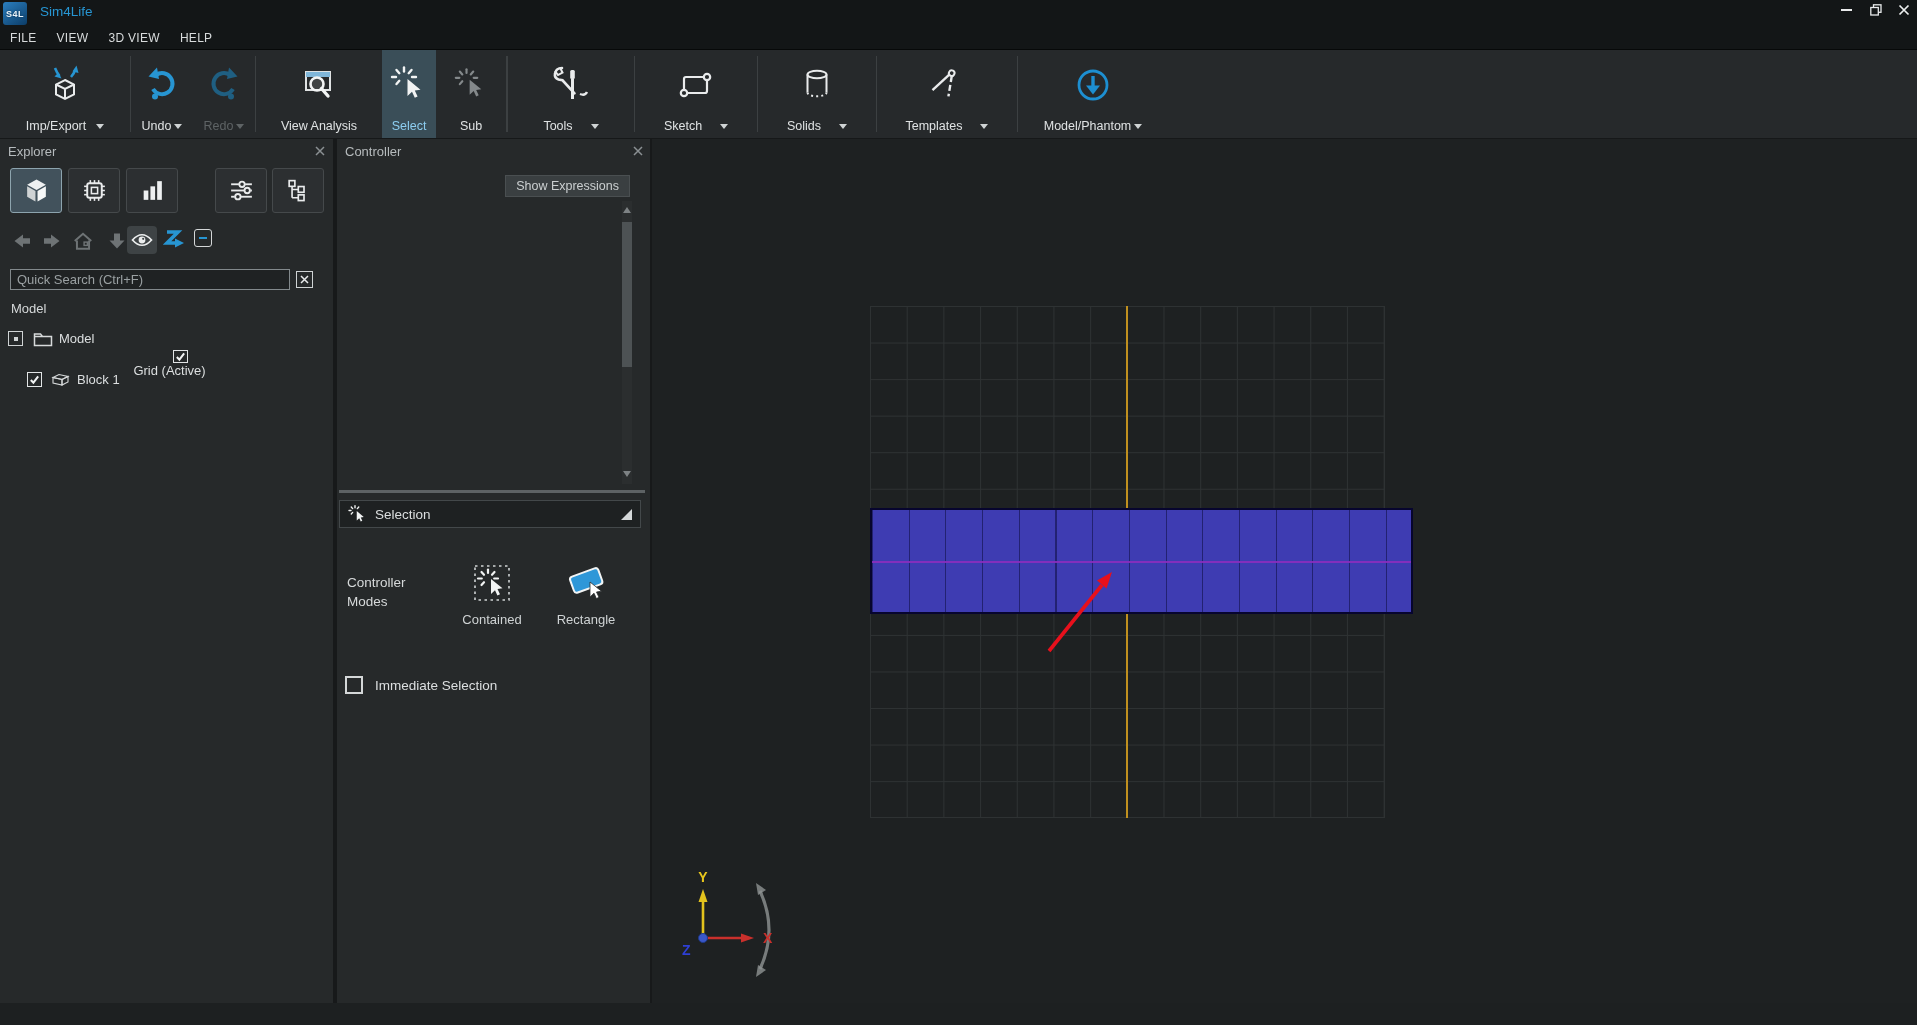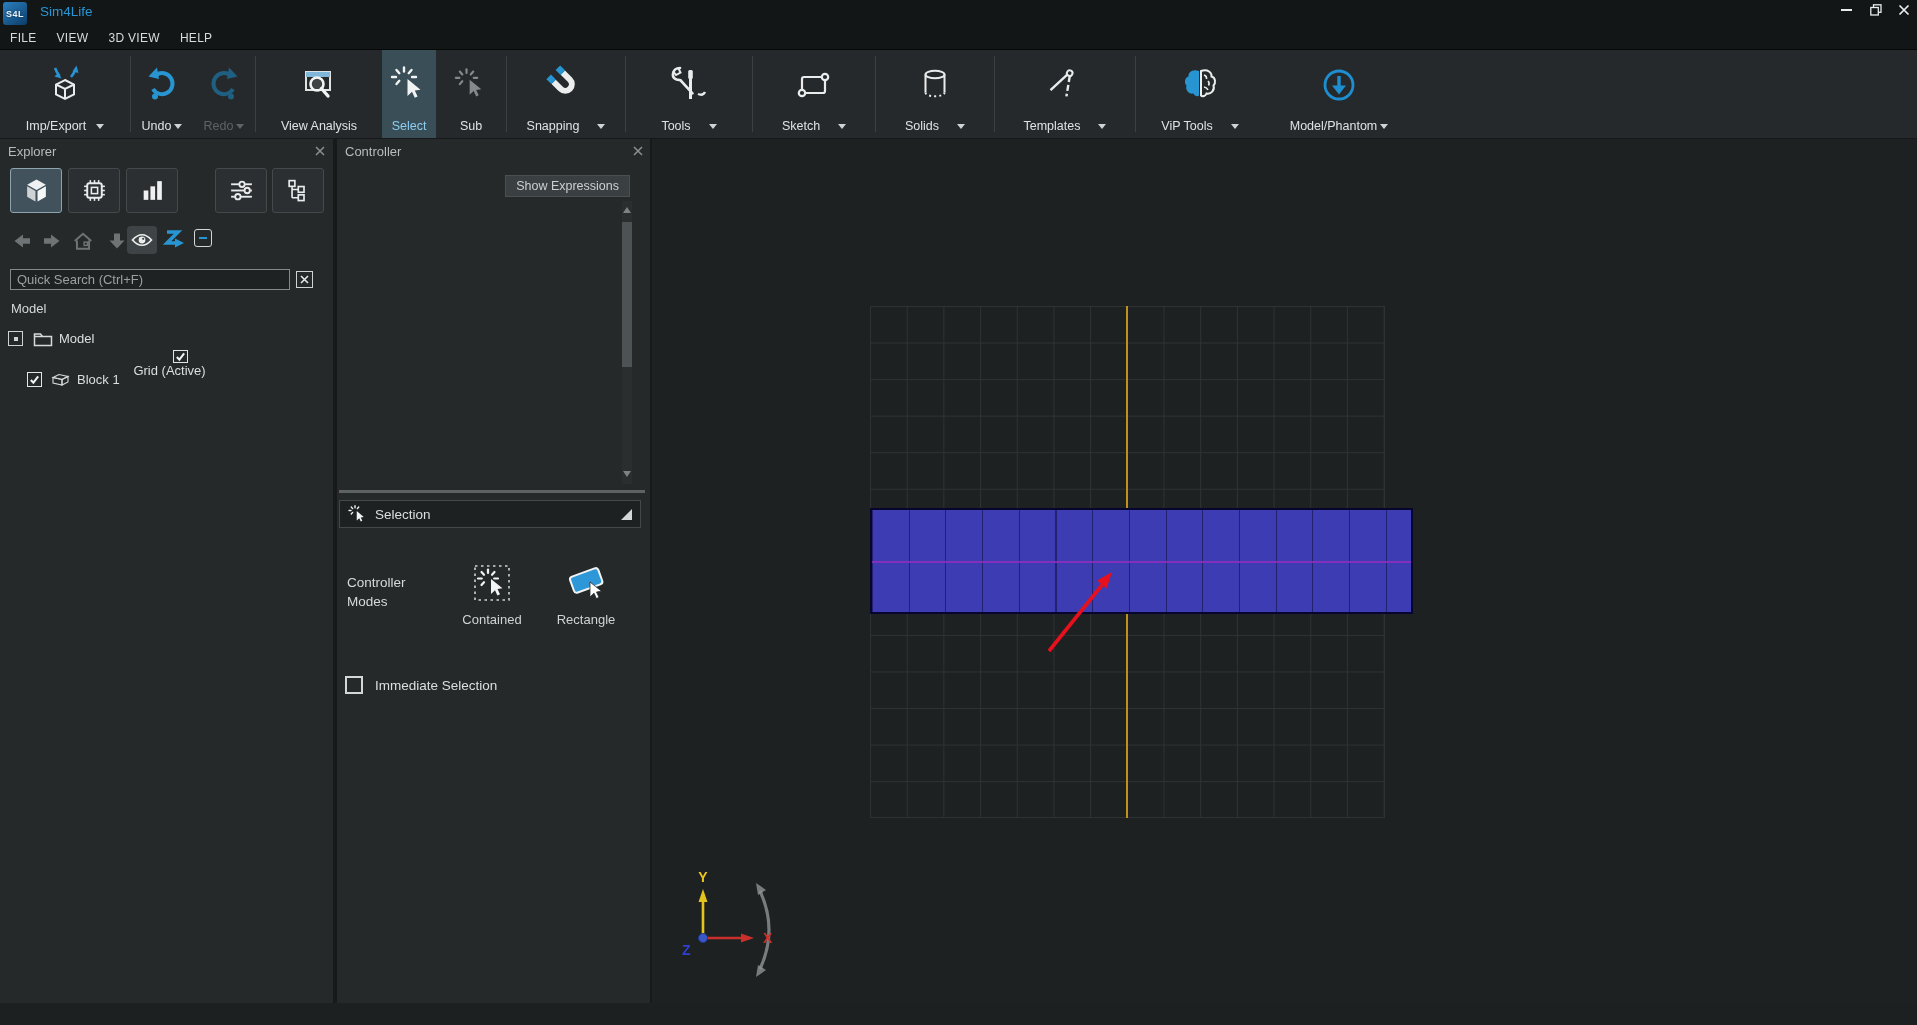--- a/index.html
+++ b/index.html
@@ -216,35 +216,20 @@
           <path d="M17.5 13 L17.5 30 L22 25.8 L24.8 31.8 L27.6 30.4 L24.8 24.6 L30.5 23.8 Z" fill="#84898b"></path>
         </svg>
       </div>
       <div class="tb-lab">
           <span>Sub</span>
         </div>
     </div>
 
     <div class="tb-sep"></div>
 
-    <div class="tbtn" style="width:118px">
-      <div class="tb-ico">
-        <svg width="42" height="42" viewBox="0 0 42 42">
-          <g transform="rotate(-45 21 21)">
-            <path d="M14.5 10 v10 a6.5 6.5 0 0 0 13 0 V10" fill="none" stroke="#eceeee" stroke-width="6"></path>
-            <rect x="11.3" y="3" width="6.4" height="7" fill="#2795d2"></rect>
-            <rect x="24.3" y="3" width="6.4" height="7" fill="#2795d2"></rect>
-          </g>
-        </svg>
-      </div>
-      <div class="tb-lab gap-wide">
-          <span>Snapping</span>
-          <span class="dd"></span>
-        </div>
-    </div>
 
     <div class="tb-sep"></div>
 
     <div class="tbtn" style="width:126px">
       <div class="tb-ico">
         <svg width="42" height="42" viewBox="0 0 42 42">
           <path d="M12 4 q-6 0 -7 5.5 q-.8 4.5 3.5 6 l4 .8 l12 13" fill="none" stroke="#e9ebec" stroke-width="2.6" stroke-linecap="round"></path>
           <path d="M10 3.5 l2.5 5 l-4.5 2.5 l-3 -4" fill="none" stroke="#e9ebec" stroke-width="2"></path>
           <rect x="20.2" y="6" width="4.6" height="9" rx="1.5" fill="#e9ebec"></rect>
           <path d="M22.5 15 v14 l0 6" stroke="#e9ebec" stroke-width="3"></path>
@@ -302,33 +287,20 @@
         </svg>
       </div>
       <div class="tb-lab gap-wide">
           <span>Templates</span>
           <span class="dd"></span>
         </div>
     </div>
 
     <div class="tb-sep"></div>
 
-    <div class="tbtn" style="width:128px">
-      <div class="tb-ico">
-        <svg width="42" height="40" viewBox="0 0 42 40">
-          <path d="M20 6 C13 3.5 9 8 9.5 11.5 C5.5 12.5 5 18 7.5 20.5 C6 25 10 29.5 14.5 28.5 C15.5 31 18.5 32 20 30.5 Z" fill="#2795d2"></path>
-          <path d="M22 6 C29 3.5 33 8 32.5 11.5 C36.5 12.5 37 18 34.5 20.5 C36 25 32 29.5 27.5 28.5 C26.5 31 23.5 32 22 30.5 Z" fill="none" stroke="#eceeee" stroke-width="2"></path>
-          <path d="M25 10 q3 1 2.5 4 M29 16 q2 2 .5 4.5 M25 22 q3 .5 4 3" fill="none" stroke="#eceeee" stroke-width="1.6"></path>
-        </svg>
-      </div>
-      <div class="tb-lab gap-wide">
-          <span>ViP Tools</span>
-          <span class="dd"></span>
-        </div>
-    </div>
 
     <div class="tbtn" style="width:150px">
       <div class="tb-ico">
         <svg width="40" height="40" viewBox="0 0 40 40">
           <circle cx="20" cy="20" r="14" fill="none" stroke="#1d8fd1" stroke-width="2.8"></circle>
           <line x1="20" y1="11" x2="20" y2="22" stroke="#1d8fd1" stroke-width="3.4"></line>
           <polygon points="13,20.5 27,20.5 20,29.5" fill="#1d8fd1"></polygon>
         </svg>
       </div>
       <div class="tb-lab gap-tight">

